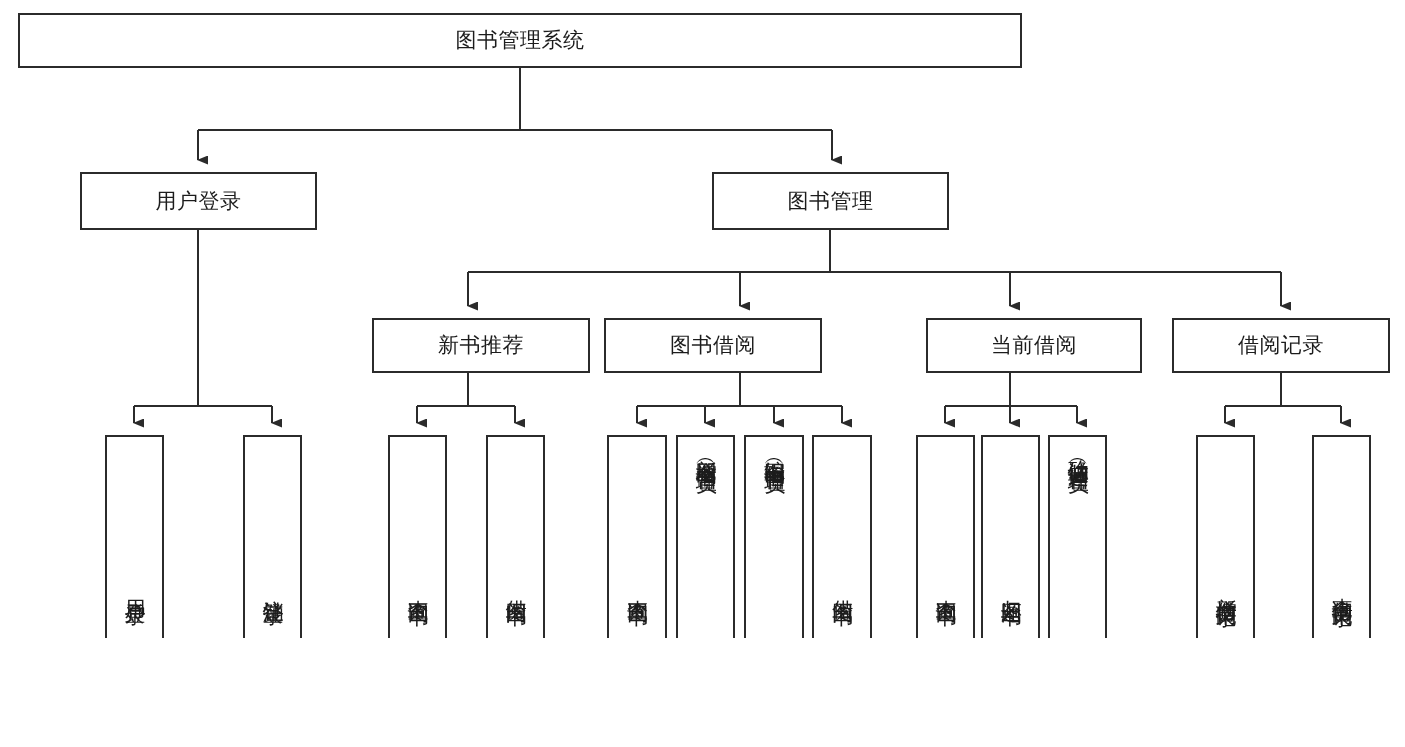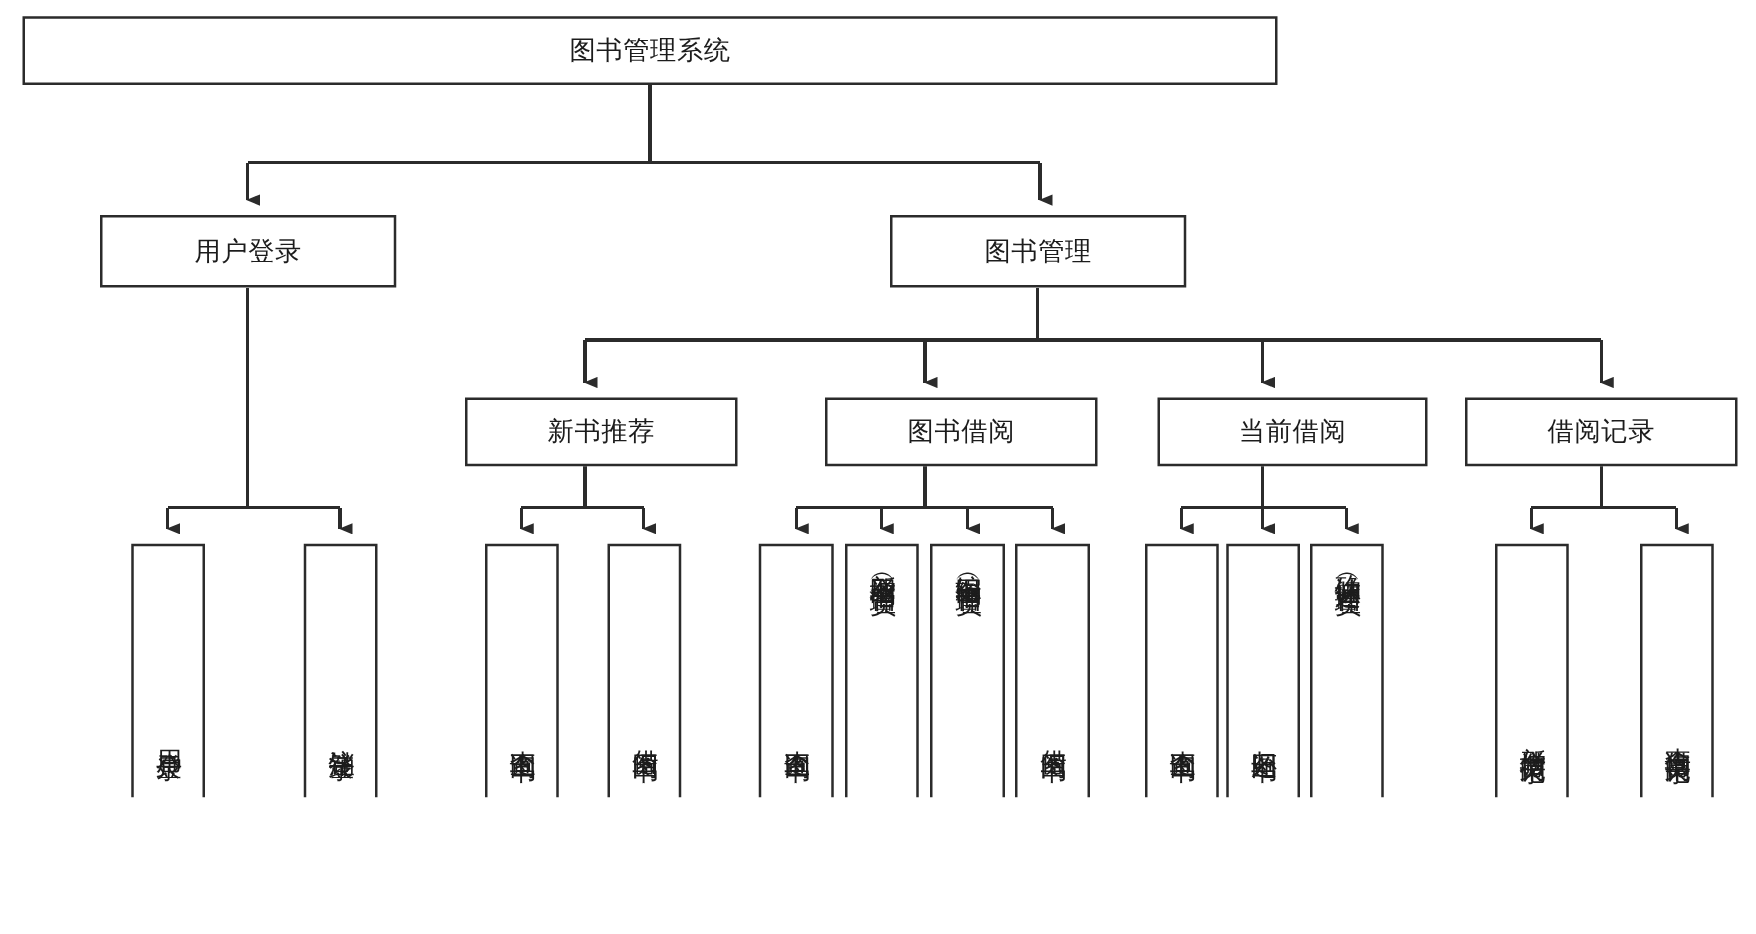--- a/index.html
+++ b/index.html
@@ -130,21 +130,21 @@
   <div class="node-box" style="left:80px; top:172px; width:237px; height:58px;">
     <span class="node-label">用户登录</span>
   </div>
   <div class="node-box" style="left:712px; top:172px; width:237px; height:58px;">
     <span class="node-label">图书管理</span>
   </div>
 
   <div class="node-box" style="left:360px; top:318px; width:218px; height:55px;margin-left:12px;">
     <span class="node-label">新书推荐</span>
   </div>
-  <div class="node-box" style="left:660px; top:318px; width:218px; height:55px;">
+  <div class="node-box" style="left:604px; top:318px; width:218px; height:55px;">
     <span class="node-label">图书借阅</span>
   </div>
   <div class="node-box" style="left:902px; top:318px; width:216px; height:55px;margin-left:24px;">
     <span class="node-label">当前借阅</span>
   </div>
   <div class="node-box" style="left:1172px; top:318px; width:218px; height:55px;">
     <span class="node-label">借阅记录</span>
   </div>
 
   <div class="node-box vertical centered" style="left:105px; top:435px; width:59px; height:298px;">

